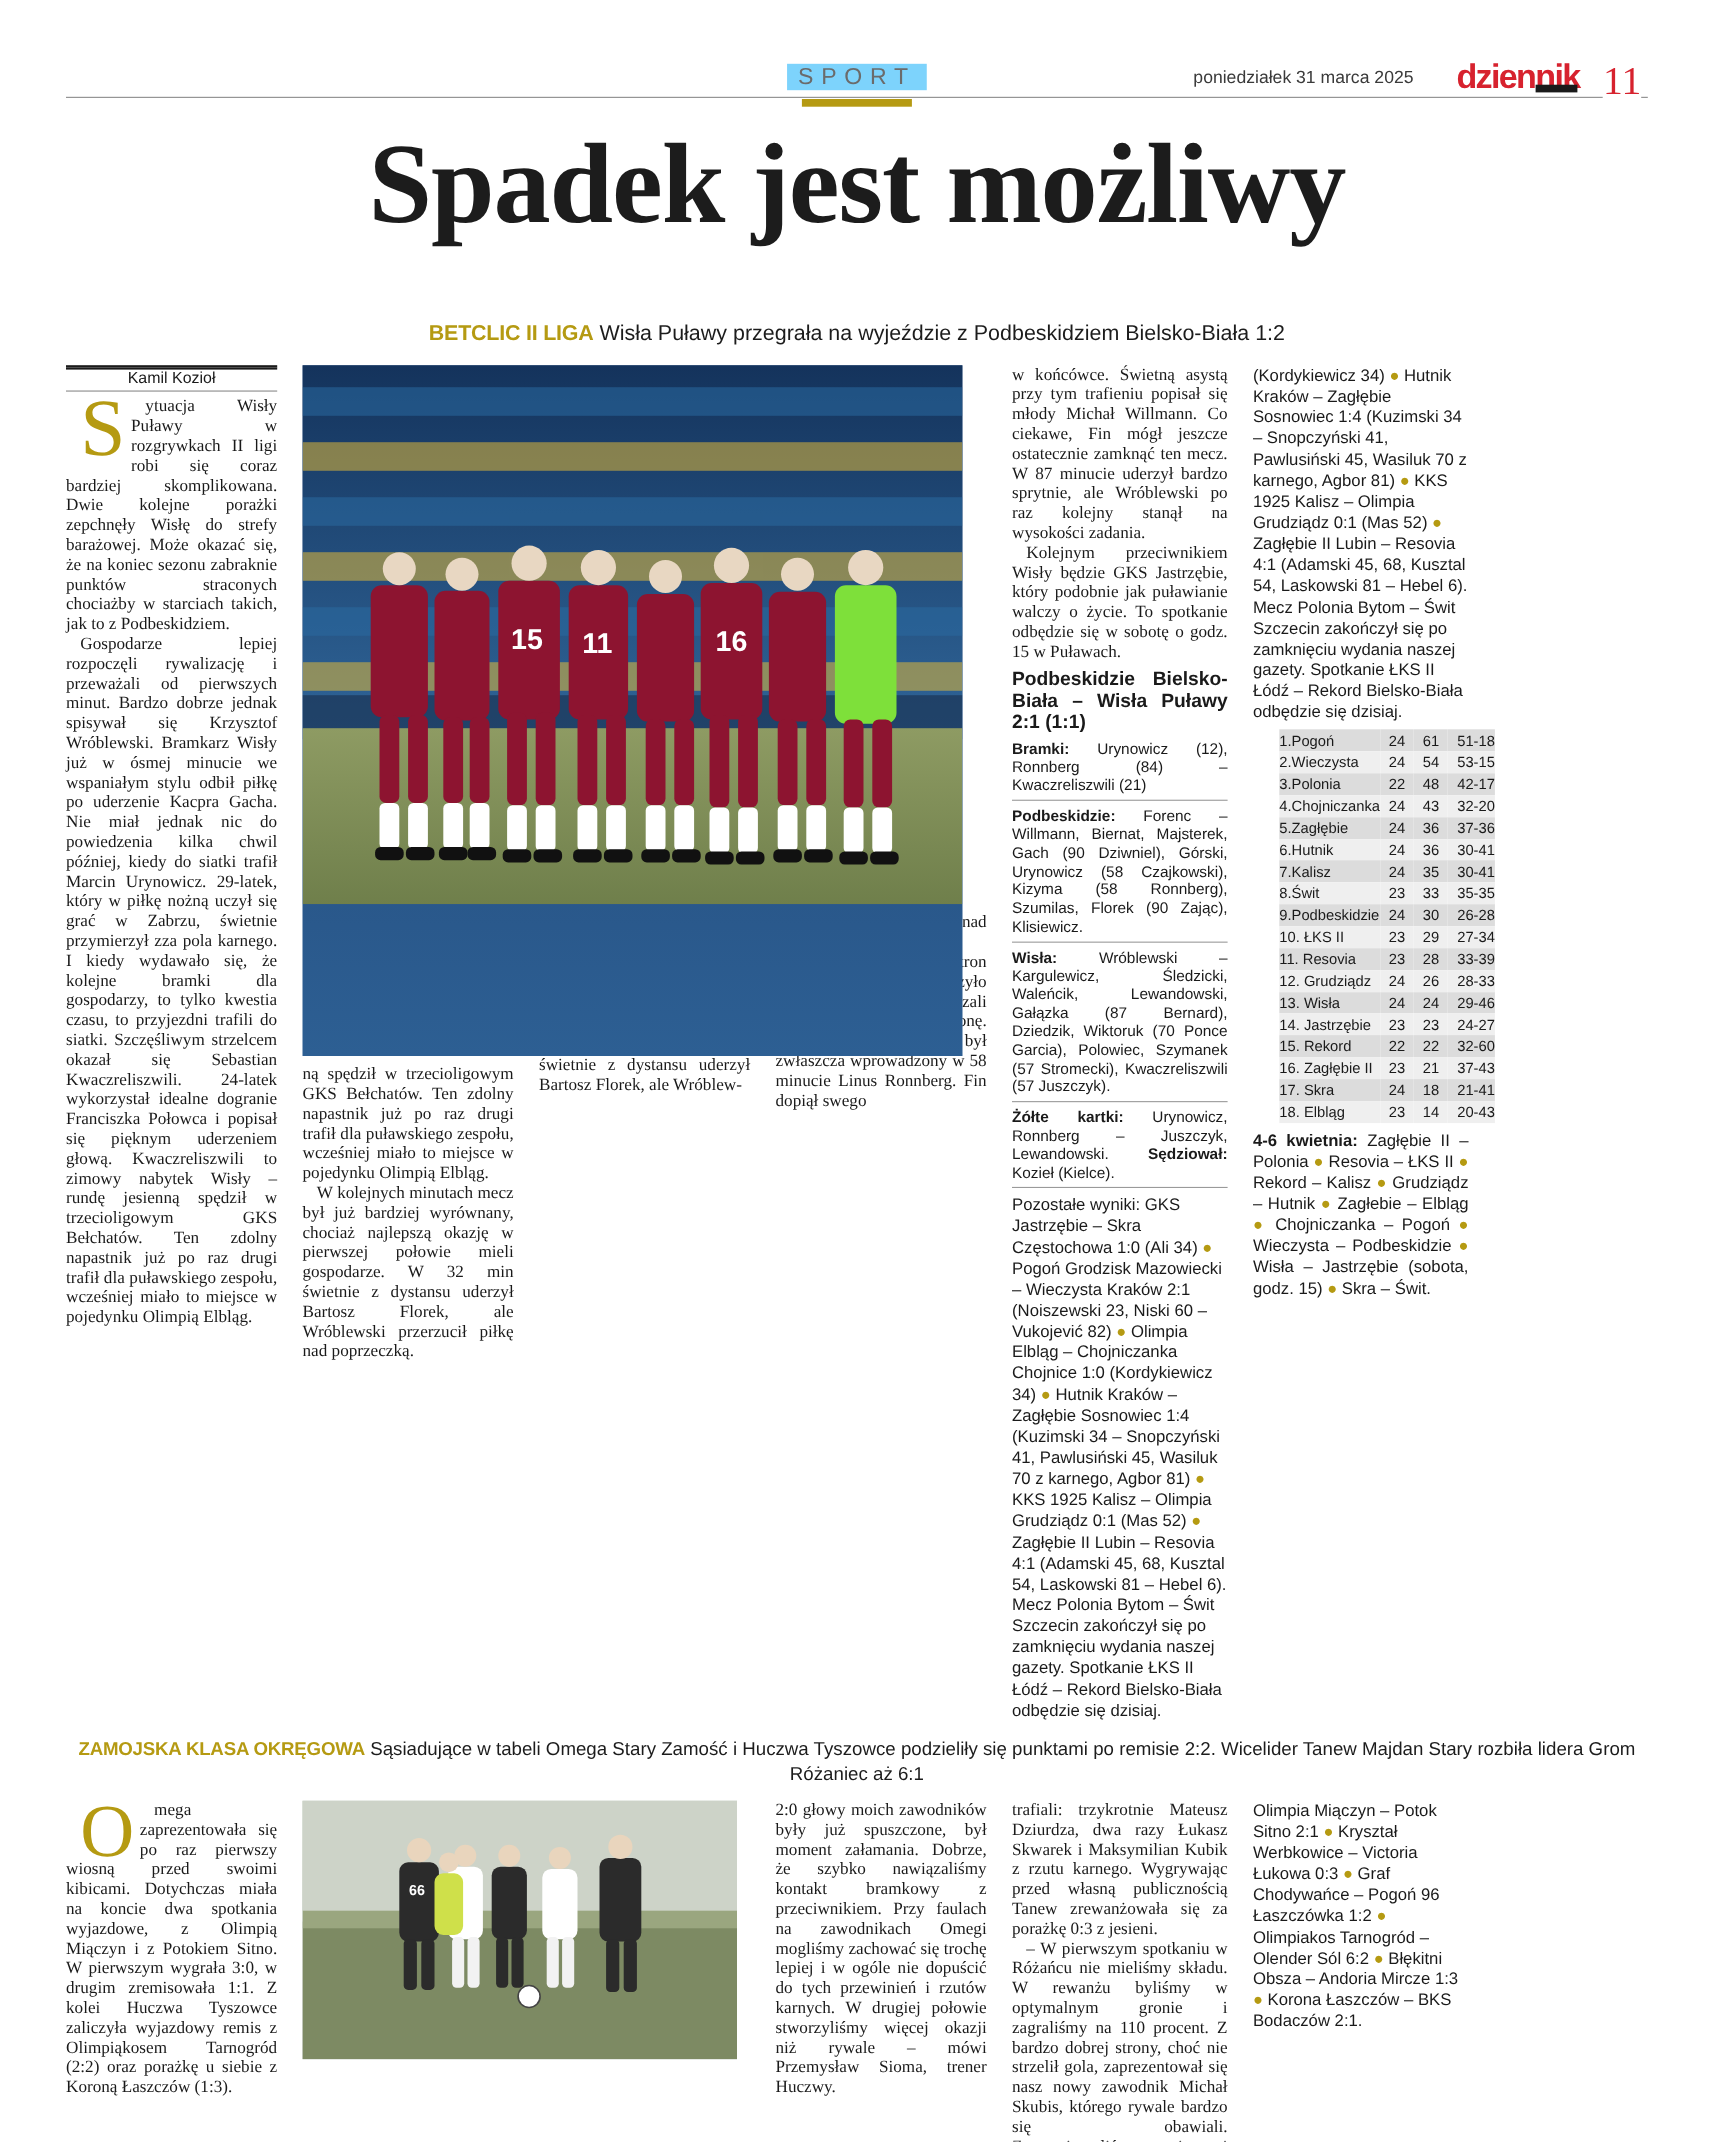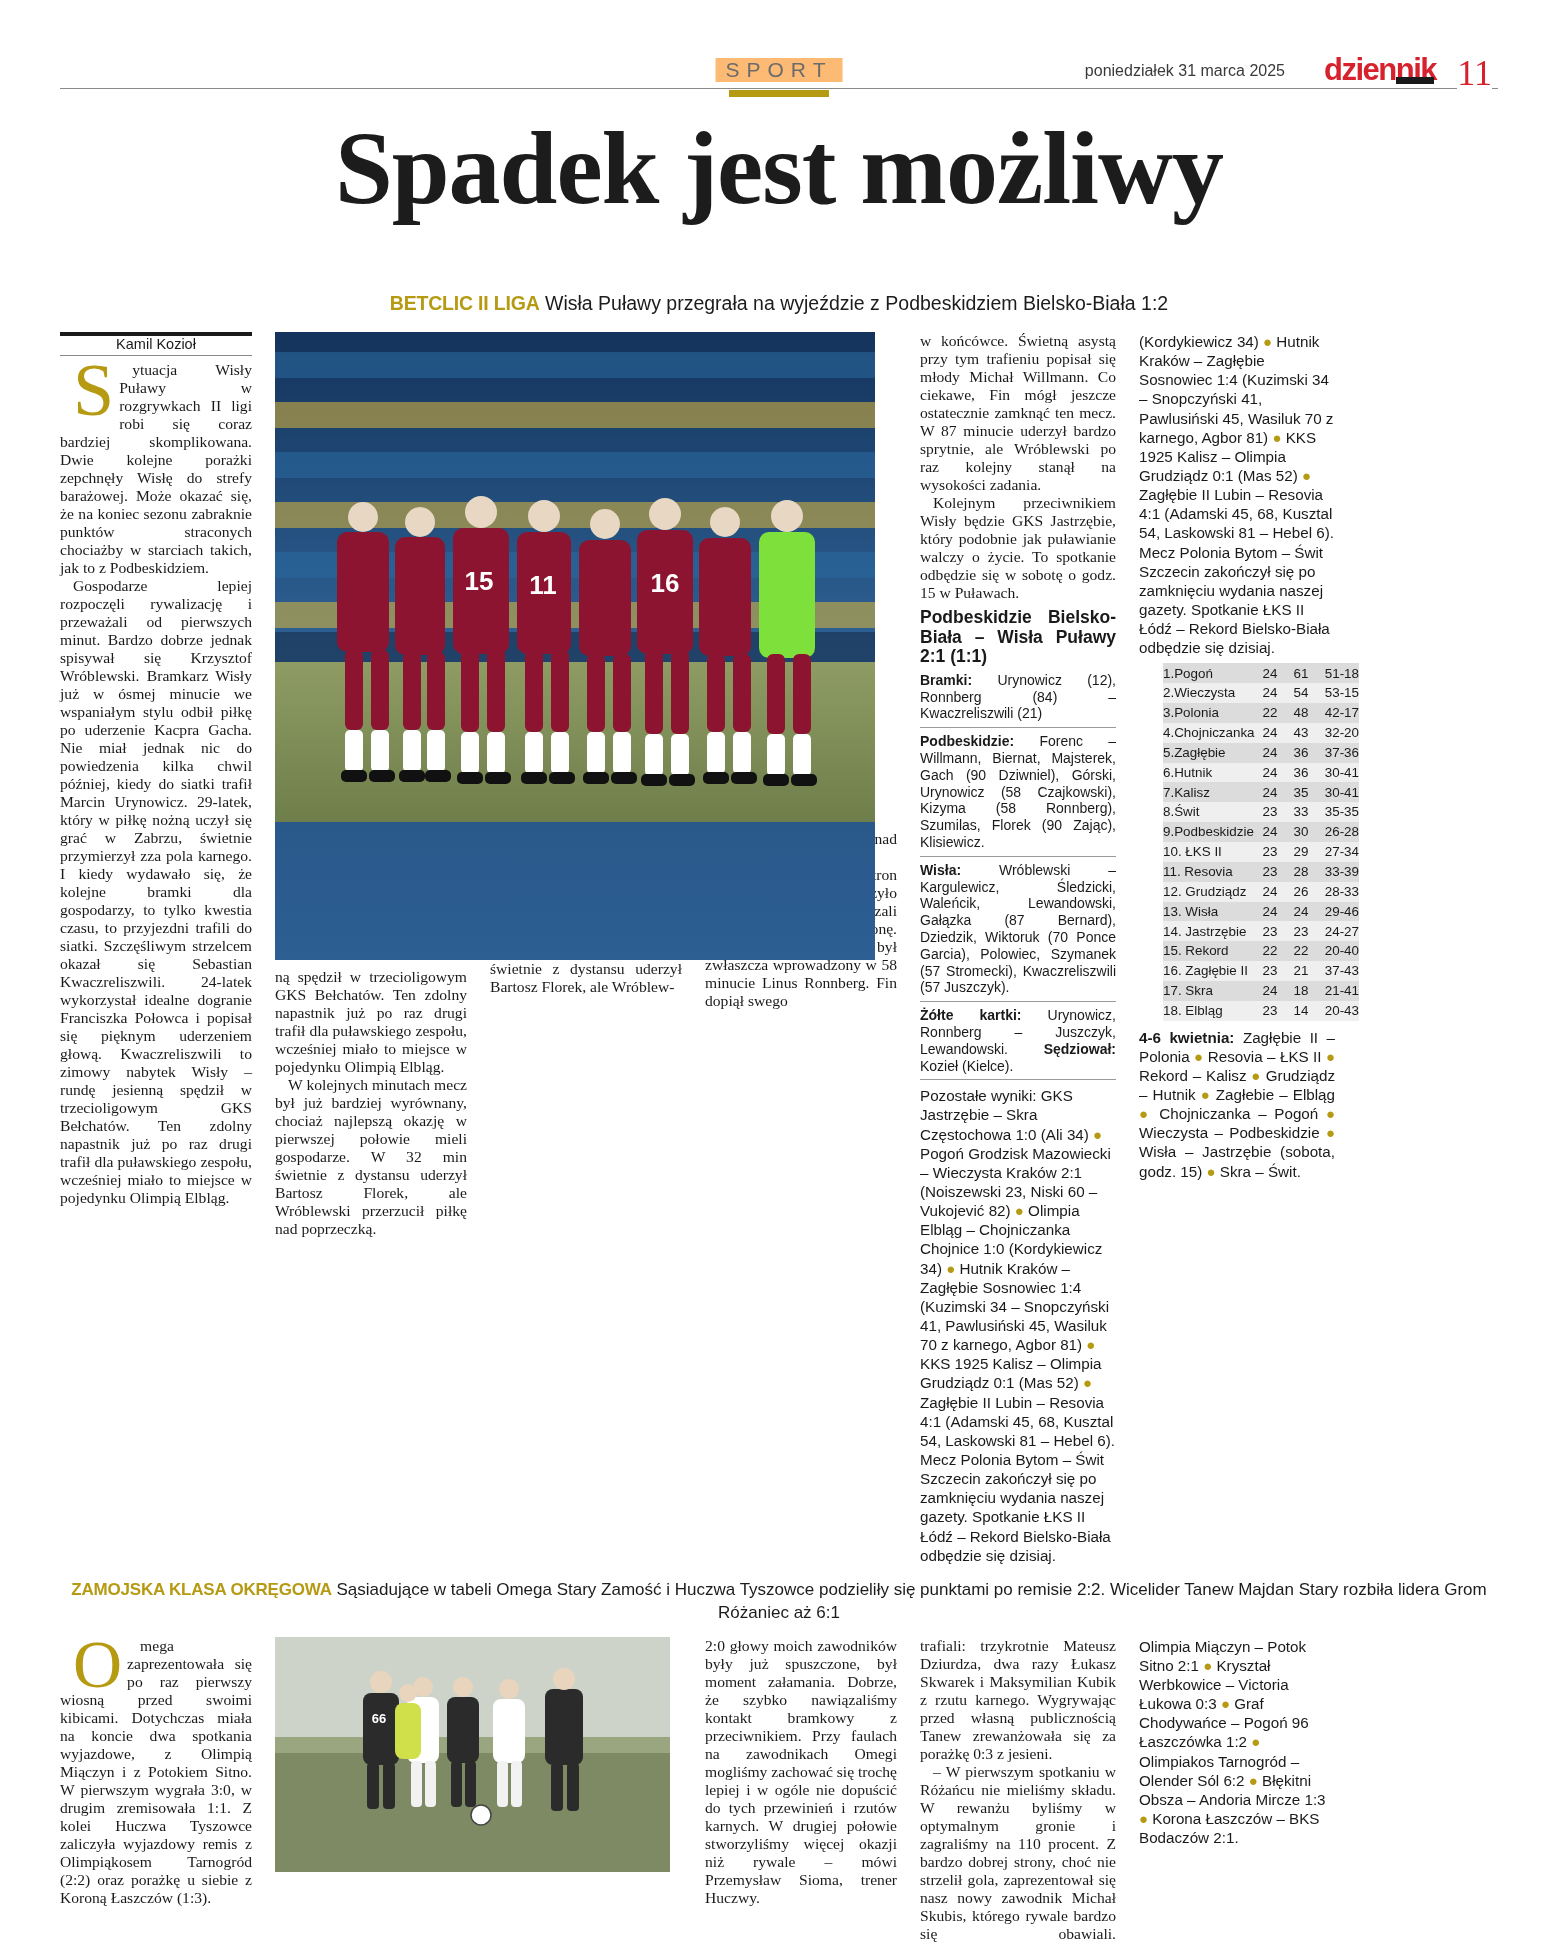--- a/index.html
+++ b/index.html
@@ -14,21 +14,21 @@
   }
   .page { position:relative; width:1558px; height:1947px; padding:0 60px; }
 
   
   .masthead { position:relative; height:58px; margin-top:48px; }
   .masthead-rule { position:absolute; left:0; right:0; top:40px; height:1px; background:#8a8a8a; }
   .sport-word {
     position:absolute; left:50%; transform:translateX(-50%); top:10px;
     font-family:"Liberation Sans", sans-serif;
     font-size:21px; letter-spacing:7px; color:#6b6b6b; font-weight:400;
-    background:#fdba74; padding:0 10px; z-index:3;
+    background:#7dd3fc; padding:0 10px; z-index:3;
   }
   .sport-underline {
     position:absolute; left:50%; transform:translateX(-50%); top:42px;
     width:100px; height:7px; background:#b59a12; z-index:4;
   }
   .masthead-date {
     position:absolute; right:205px; top:14px;
     font-family:"Liberation Sans", sans-serif; font-size:16px; color:#3a3a3a;
     background:#fff; padding:0 8px; z-index:3;
   }
@@ -414,21 +414,21 @@
           <tr>
               <td class="tname"><span>14.</span> <span>Jastrzębie</span></td>
               <td class="tnum">23</td>
               <td class="tnum">23</td>
               <td class="tgd">24-27</td>
             </tr>
           <tr>
               <td class="tname"><span>15.</span> <span>Rekord</span></td>
               <td class="tnum">22</td>
               <td class="tnum">22</td>
-              <td class="tgd">20-40</td>
+              <td class="tgd">32-60</td>
             </tr>
           <tr>
               <td class="tname"><span>16.</span> <span>Zagłębie II</span></td>
               <td class="tnum">23</td>
               <td class="tnum">21</td>
               <td class="tgd">37-43</td>
             </tr>
           <tr>
               <td class="tname"><span>17.</span> <span>Skra</span></td>
               <td class="tnum">24</td>

